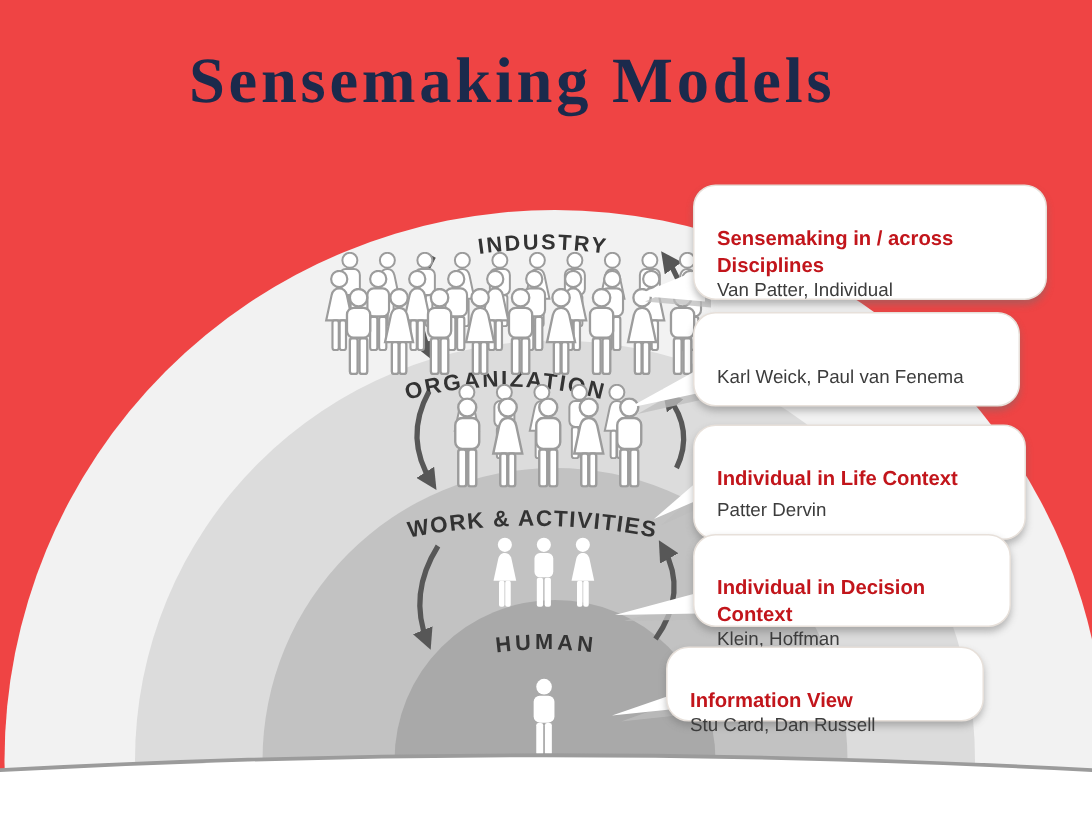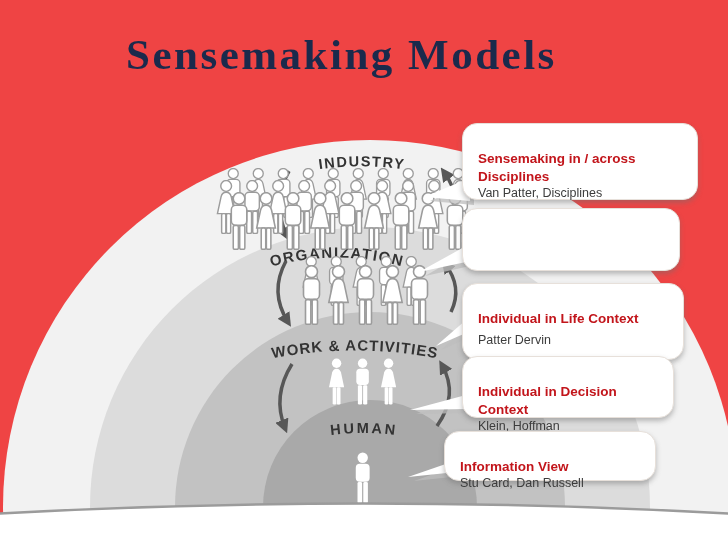--- a/index.html
+++ b/index.html
@@ -166,23 +166,24 @@
       <polygon class="tail" points="466,320 436,346 466,333"></polygon>
       <polygon class="tail-shadow" points="470,399 416,414 470,413"></polygon>
       <polygon class="tail" points="466,395 410,410 466,409"></polygon>
       <polygon class="tail-shadow" points="470,461 414,481 470,475"></polygon>
       <polygon class="tail" points="466,457 408,477 466,471"></polygon>
     </g>
   </svg>
 
   <div class="callout b1">
     <h3>Sensemaking in / across Disciplines</h3>
-    <p>Van Patter, Disciplines</p>
+    <p>Van Patter, Individual</p>
   </div>
   <div class="callout b2">
+    <p>Karl Weick, Paul van Fenema</p>
   </div>
   <div class="callout b3">
     <h3>Individual in Life Context</h3>
     <p>Patter Dervin</p>
   </div>
   <div class="callout b4">
     <h3>Individual in Decision Context</h3>
     <p>Klein, Hoffman</p>
   </div>
   <div class="callout b5">

